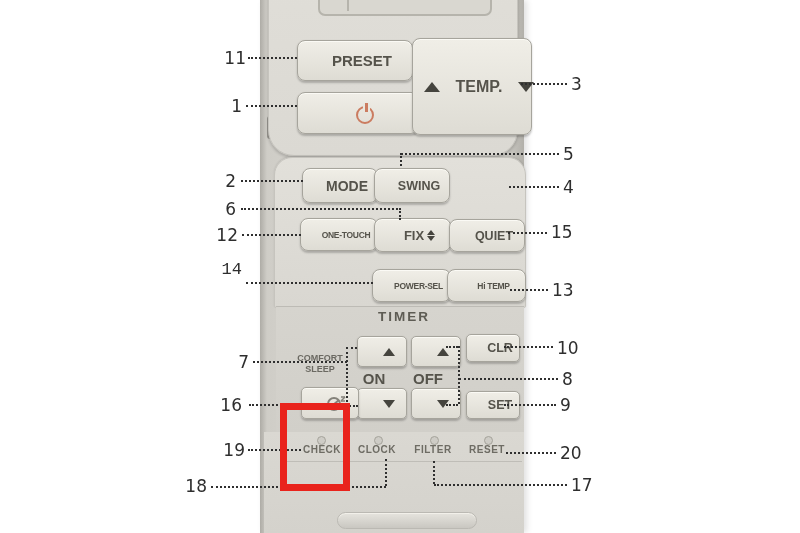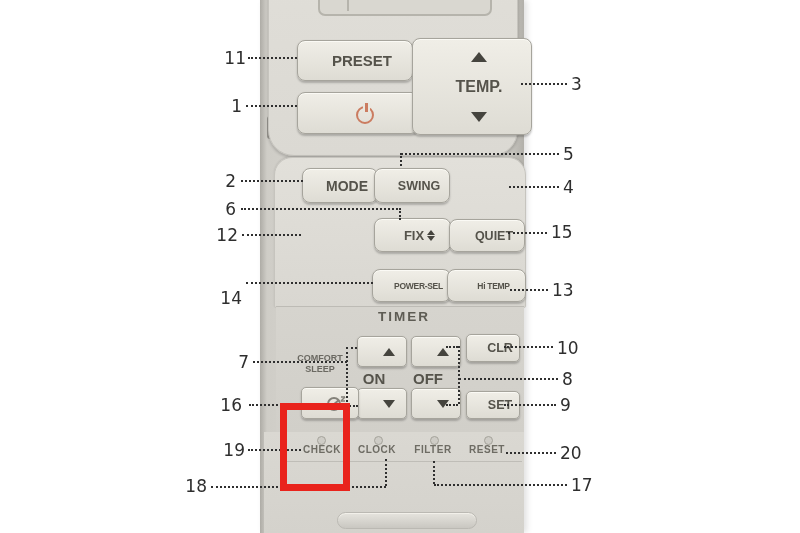--- a/index.html
+++ b/index.html
@@ -42,21 +42,21 @@
     color:#55534b;font-weight:700;padding-left:14px;}
   .sq{border-radius:5px;}
   .tri-up{width:0;height:0;border-left:8px solid transparent;border-right:8px solid transparent;
     border-bottom:10px solid #45443e;}
   .tri-down{width:0;height:0;border-left:8px solid transparent;border-right:8px solid transparent;
     border-top:10px solid #45443e;}
   .tri-up.small{border-left-width:6px;border-right-width:6px;border-bottom-width:8px;}
   .tri-down.small{border-left-width:6px;border-right-width:6px;border-top-width:8px;}
   .tri-up.tiny{border-left-width:4px;border-right-width:4px;border-bottom-width:5px;}
   .tri-down.tiny{border-left-width:4px;border-right-width:4px;border-top-width:5px;}
-  .temp-btn{flex-direction:column;gap:16px;font-size:16px;letter-spacing:0;}
+  .temp-btn{flex-direction:row;gap:16px;font-size:16px;letter-spacing:0;}
   .power-icon{position:relative;width:18px;height:18px;}
   .power-icon .ring{position:absolute;left:0;top:2px;width:14px;height:14px;border:2.5px solid #cb7c60;border-radius:50%;}
   .power-icon .bar{position:absolute;left:7px;top:-1px;width:3px;height:9px;background:#cb7c60;
     border-left:2px solid #e9e7df;border-right:2px solid #e9e7df;}
   .fix-arrows{display:flex;flex-direction:column;gap:1px;margin-left:3px;}
 
   
   .blabel{position:absolute;color:#6e6c64;font-size:10px;font-weight:700;letter-spacing:.5px;text-align:center;}
   .onoff{position:absolute;color:#55534b;font-size:15px;font-weight:700;text-align:center;}
   .timer-head{position:absolute;left:371px;top:309px;width:66px;text-align:center;
@@ -105,20 +105,23 @@
     <span class="tri-down"></span>
   </div>
 
   <div class="btn" style="left:302px;top:168px;width:60px;height:33px;font-size:14px;">
     <span>MODE</span>
   </div>
   <div class="btn" style="left:374px;top:168px;width:60px;height:33px;font-size:12.5px;justify-content:center;">
     <span>SWING</span>
   </div>
 
+  <div class="btn" style="left:300px;top:218px;width:62px;height:31px;font-size:8.5px;letter-spacing:-0.3px;">
+    <span>ONE-TOUCH</span>
+  </div>
   <div class="btn" style="left:374px;top:218px;width:61px;height:32px;font-size:13px;">
     <span>FIX</span>
     <span class="fix-arrows">
       <span class="tri-up tiny"></span>
         <span class="tri-down tiny"></span>
     </span>
   </div>
   <div class="btn" style="left:372px;top:269px;width:63px;height:31px;font-size:8.5px;letter-spacing:-0.3px;">
     <span>POWER-SEL</span>
   </div>
@@ -209,21 +212,21 @@
   <div class="dot-h" style="left:504px;top:404px;width:52px;"></div>
   <div class="dot-h" style="left:506px;top:452px;width:50px;"></div>
   <div class="dot-h" style="left:434px;top:484px;width:133px;"></div>
   <div class="dot-v" style="left:433px;top:461px;height:23px;"></div>
 
   <div class="num r" style="left:218px;top:48px;">11</div>
   <div class="num r" style="left:214px;top:96px;">1</div>
   <div class="num r" style="left:208px;top:171px;">2</div>
   <div class="num r" style="left:208px;top:199px;">6</div>
   <div class="num r" style="left:210px;top:225px;">12</div>
-  <div class="num r" style="left:214px;top:288px;">14</div>
+  <div class="num r" style="left:214px;top:260px;font-family:Liberation Mono, monospace;">14</div>
   <div class="num r" style="left:221px;top:352px;">7</div>
   <div class="num r" style="left:214px;top:395px;">16</div>
   <div class="num r" style="left:217px;top:440px;">19</div>
   <div class="num r" style="left:179px;top:476px;">18</div>
 
   <div class="num" style="left:571px;top:74px;">3</div>
   <div class="num" style="left:563px;top:144px;">5</div>
   <div class="num" style="left:563px;top:177px;">4</div>
   <div class="num" style="left:551px;top:222px;">15</div>
   <div class="num" style="left:552px;top:280px;">13</div>

